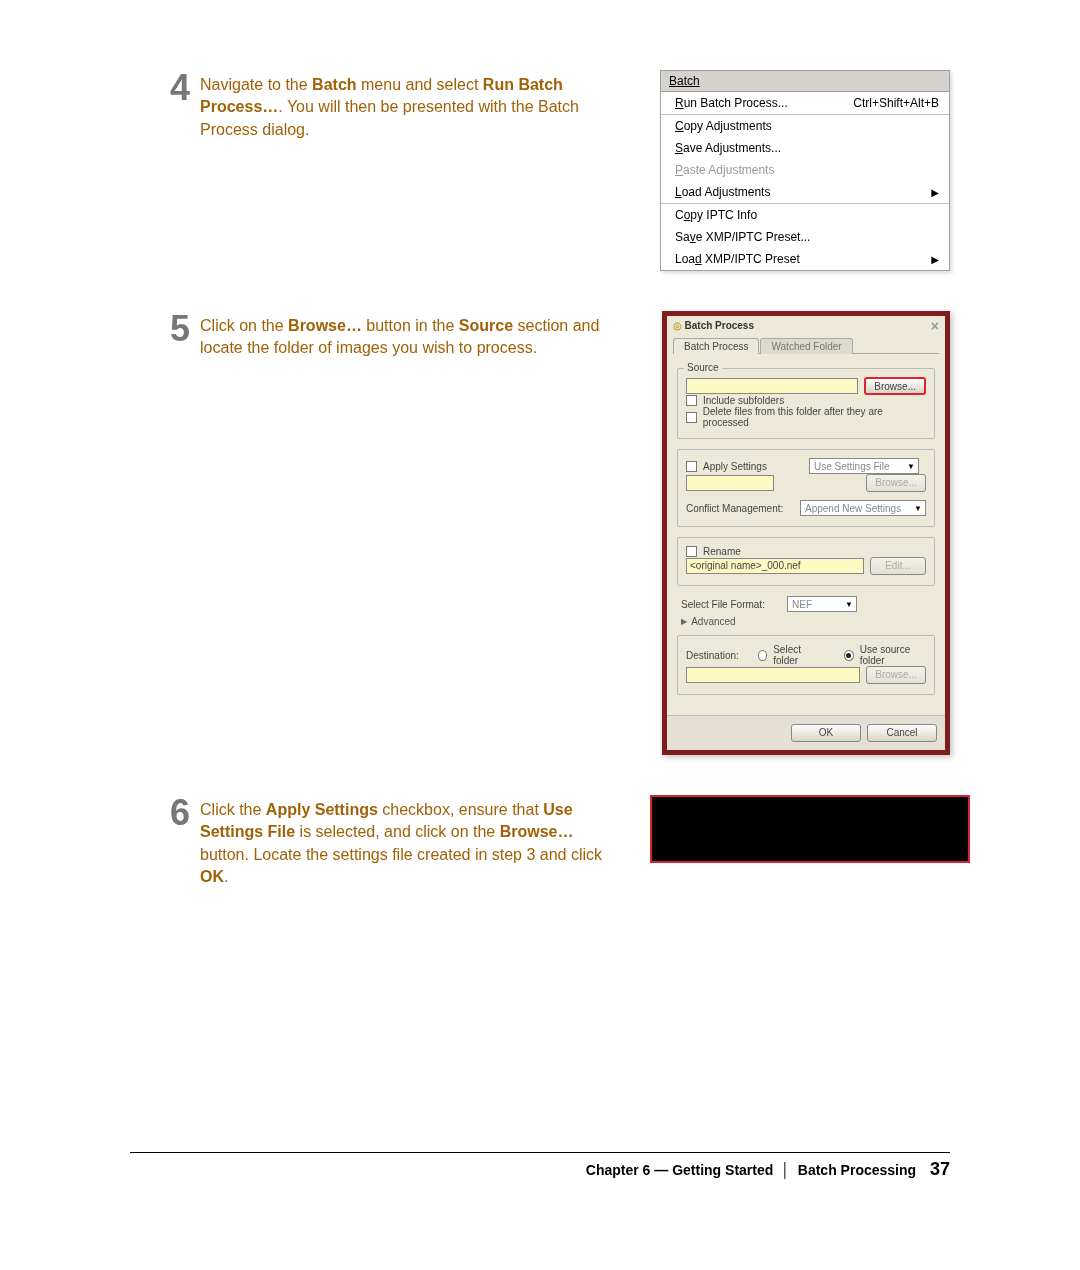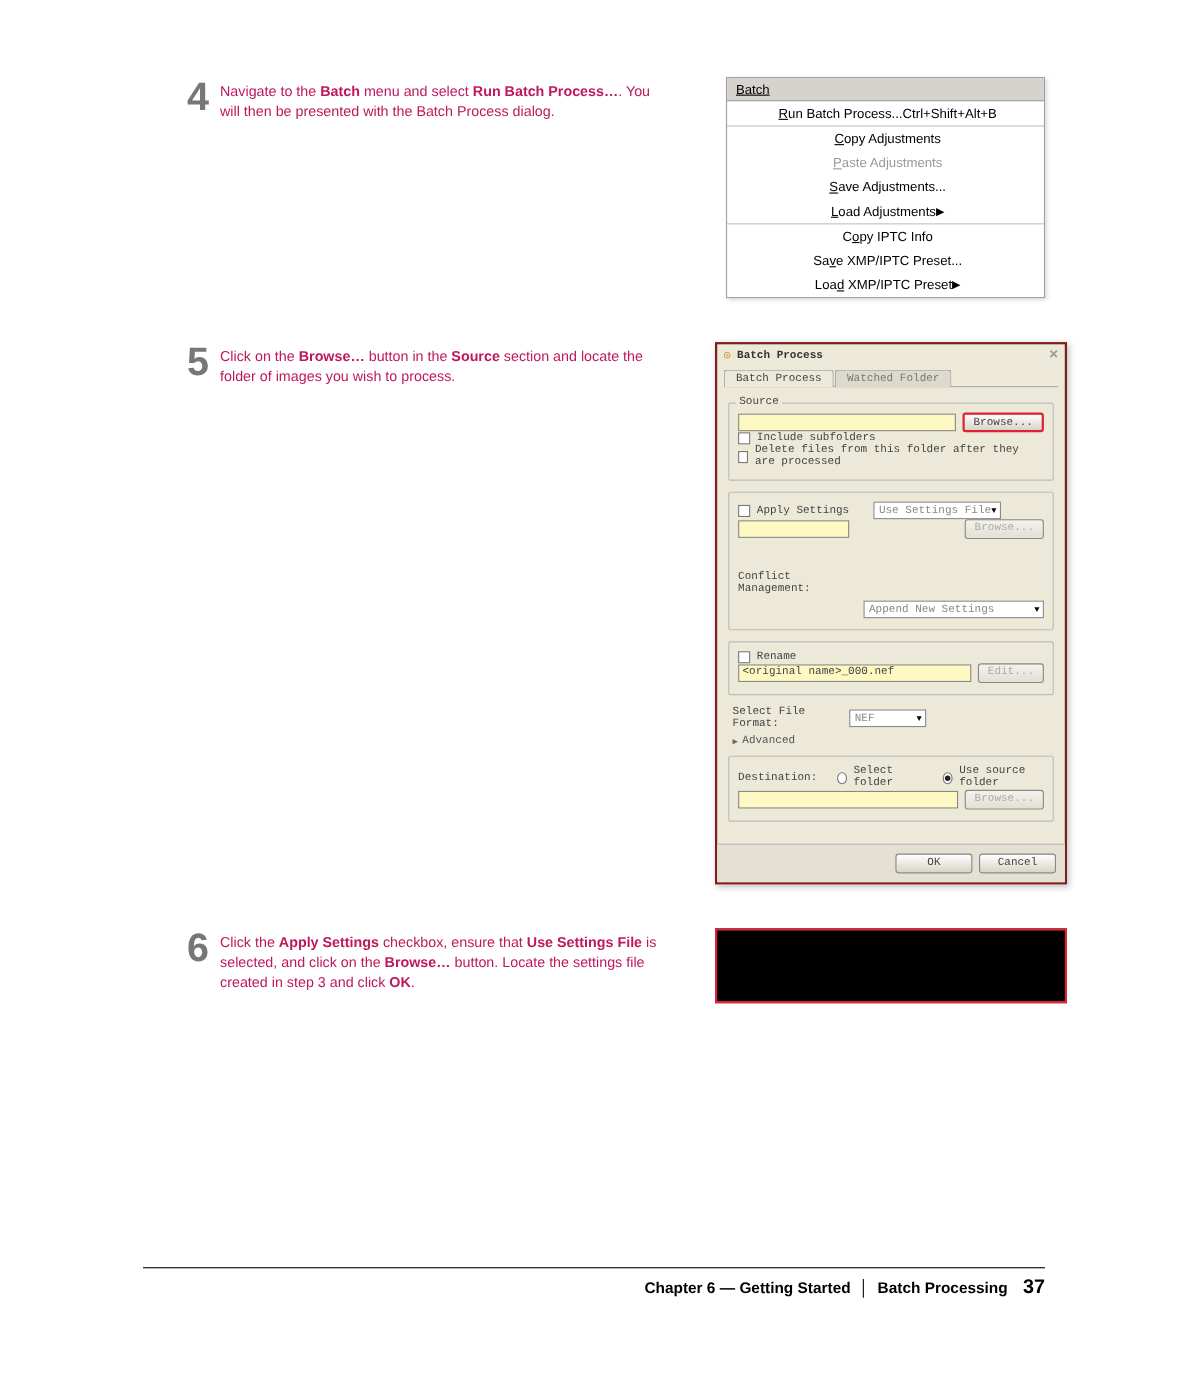--- a/index.html
+++ b/index.html
@@ -28,23 +28,23 @@
   }
   .step-num {
     font-size: 36px;
     font-weight: 700;
     color: #777;
     line-height: 1;
     width: 28px;
     text-align: right;
   }
   .step-body {
-    font-size: 13px;
+    font-size: 16px;
     line-height: 1.4;
-    color: #be185d;
+    color: #a16207;
     padding-top: 4px;
   }
   .step-body b { font-weight: 700; }
   .step-image { flex: 1; }
 
   
   .menu-panel {
     width: 290px;
     border: 1px solid #a0a0a0;
     background: #fff;
@@ -54,36 +54,36 @@
     margin-left: auto;
   }
   .menu-title {
     background: #d6d3ce;
     border-bottom: 1px solid #a0a0a0;
     padding: 3px 8px;
   }
   .menu-item {
     padding: 4px 10px 4px 14px;
     display: flex;
-    justify-content: center;
+    justify-content: space-between;
     align-items: center;
   }
   .menu-item span:first-child u { text-decoration: underline; }
   .menu-sep { border-top: 1px solid #c0c0c0; margin: 0; }
   .menu-item.disabled { color: #999; }
   .submenu-arrow {
     font-size: 10px; color:#000;
   }
 
   
   .dialog {
-    width: 320px;
-    border: 2px solid #7f1d1d;
+    width: 288px;
+    border: 5px solid #7f1d1d;
     font-size: 10px;
-    font-family: Liberation Mono, monospace;
+    font-family: Liberation Sans, sans-serif;
     color: #444;
     box-shadow: 2px 2px 6px rgba(0,0,0,0.25);
     background: #ece9d8;
     margin-left: auto;
   }
   .dlg-titlebar {
     display:flex; justify-content:space-between; align-items:center;
     padding: 4px 6px 6px 6px;
     font-weight: bold;
     color:#333;
@@ -181,25 +181,25 @@
         <div class="menu-title"><span><u>Batch</u></span></div>
 
         <div class="menu-item">
           <span><span></span><u>R</u><span>un Batch Process...</span></span>
           <span>Ctrl+Shift+Alt+B</span>
         </div>
         <div class="menu-sep"></div>
         <div class="menu-item">
           <span><span></span><u>C</u><span>opy Adjustments</span></span>
         </div>
+        <div class="menu-item">
+          <span><span></span><u>S</u><span>ave Adjustments...</span></span>
+        </div>
         <div class="menu-item disabled">
           <span><span></span><u>P</u><span>aste Adjustments</span></span>
-        </div>
-        <div class="menu-item">
-          <span><span></span><u>S</u><span>ave Adjustments...</span></span>
         </div>
         <div class="menu-item">
           <span><span></span><u>L</u><span>oad Adjustments</span></span>
           <span class="submenu-arrow">▶</span>
         </div>
         <div class="menu-sep"></div>
         <div class="menu-item">
           <span><span>C</span><u>o</u><span>py IPTC Info</span></span>
         </div>
         <div class="menu-item">
@@ -257,21 +257,21 @@
                 <span class="sel-arrow">▼</span>
               </div>
             </div>
             <div class="row">
               <div class="input-text" style="max-width:160px;"></div>
               <div style="flex:1"></div>
               <div class="btn disabled">Browse...</div>
             </div>
             <div class="row" style="margin-top:8px;">
               <span style="width:108px;">Conflict Management:</span>
-              <div class="select" style="flex:1;margin-top:48px;">
+              <div class="select" style="flex:1;">
                 <span>Append New Settings</span>
                 <span class="sel-arrow">▼</span>
               </div>
             </div>
           </div>
 
           <div class="section">
             <div class="row" style="margin-top:0">
               <span class="checkbox"></span>
               <span>Rename</span>

